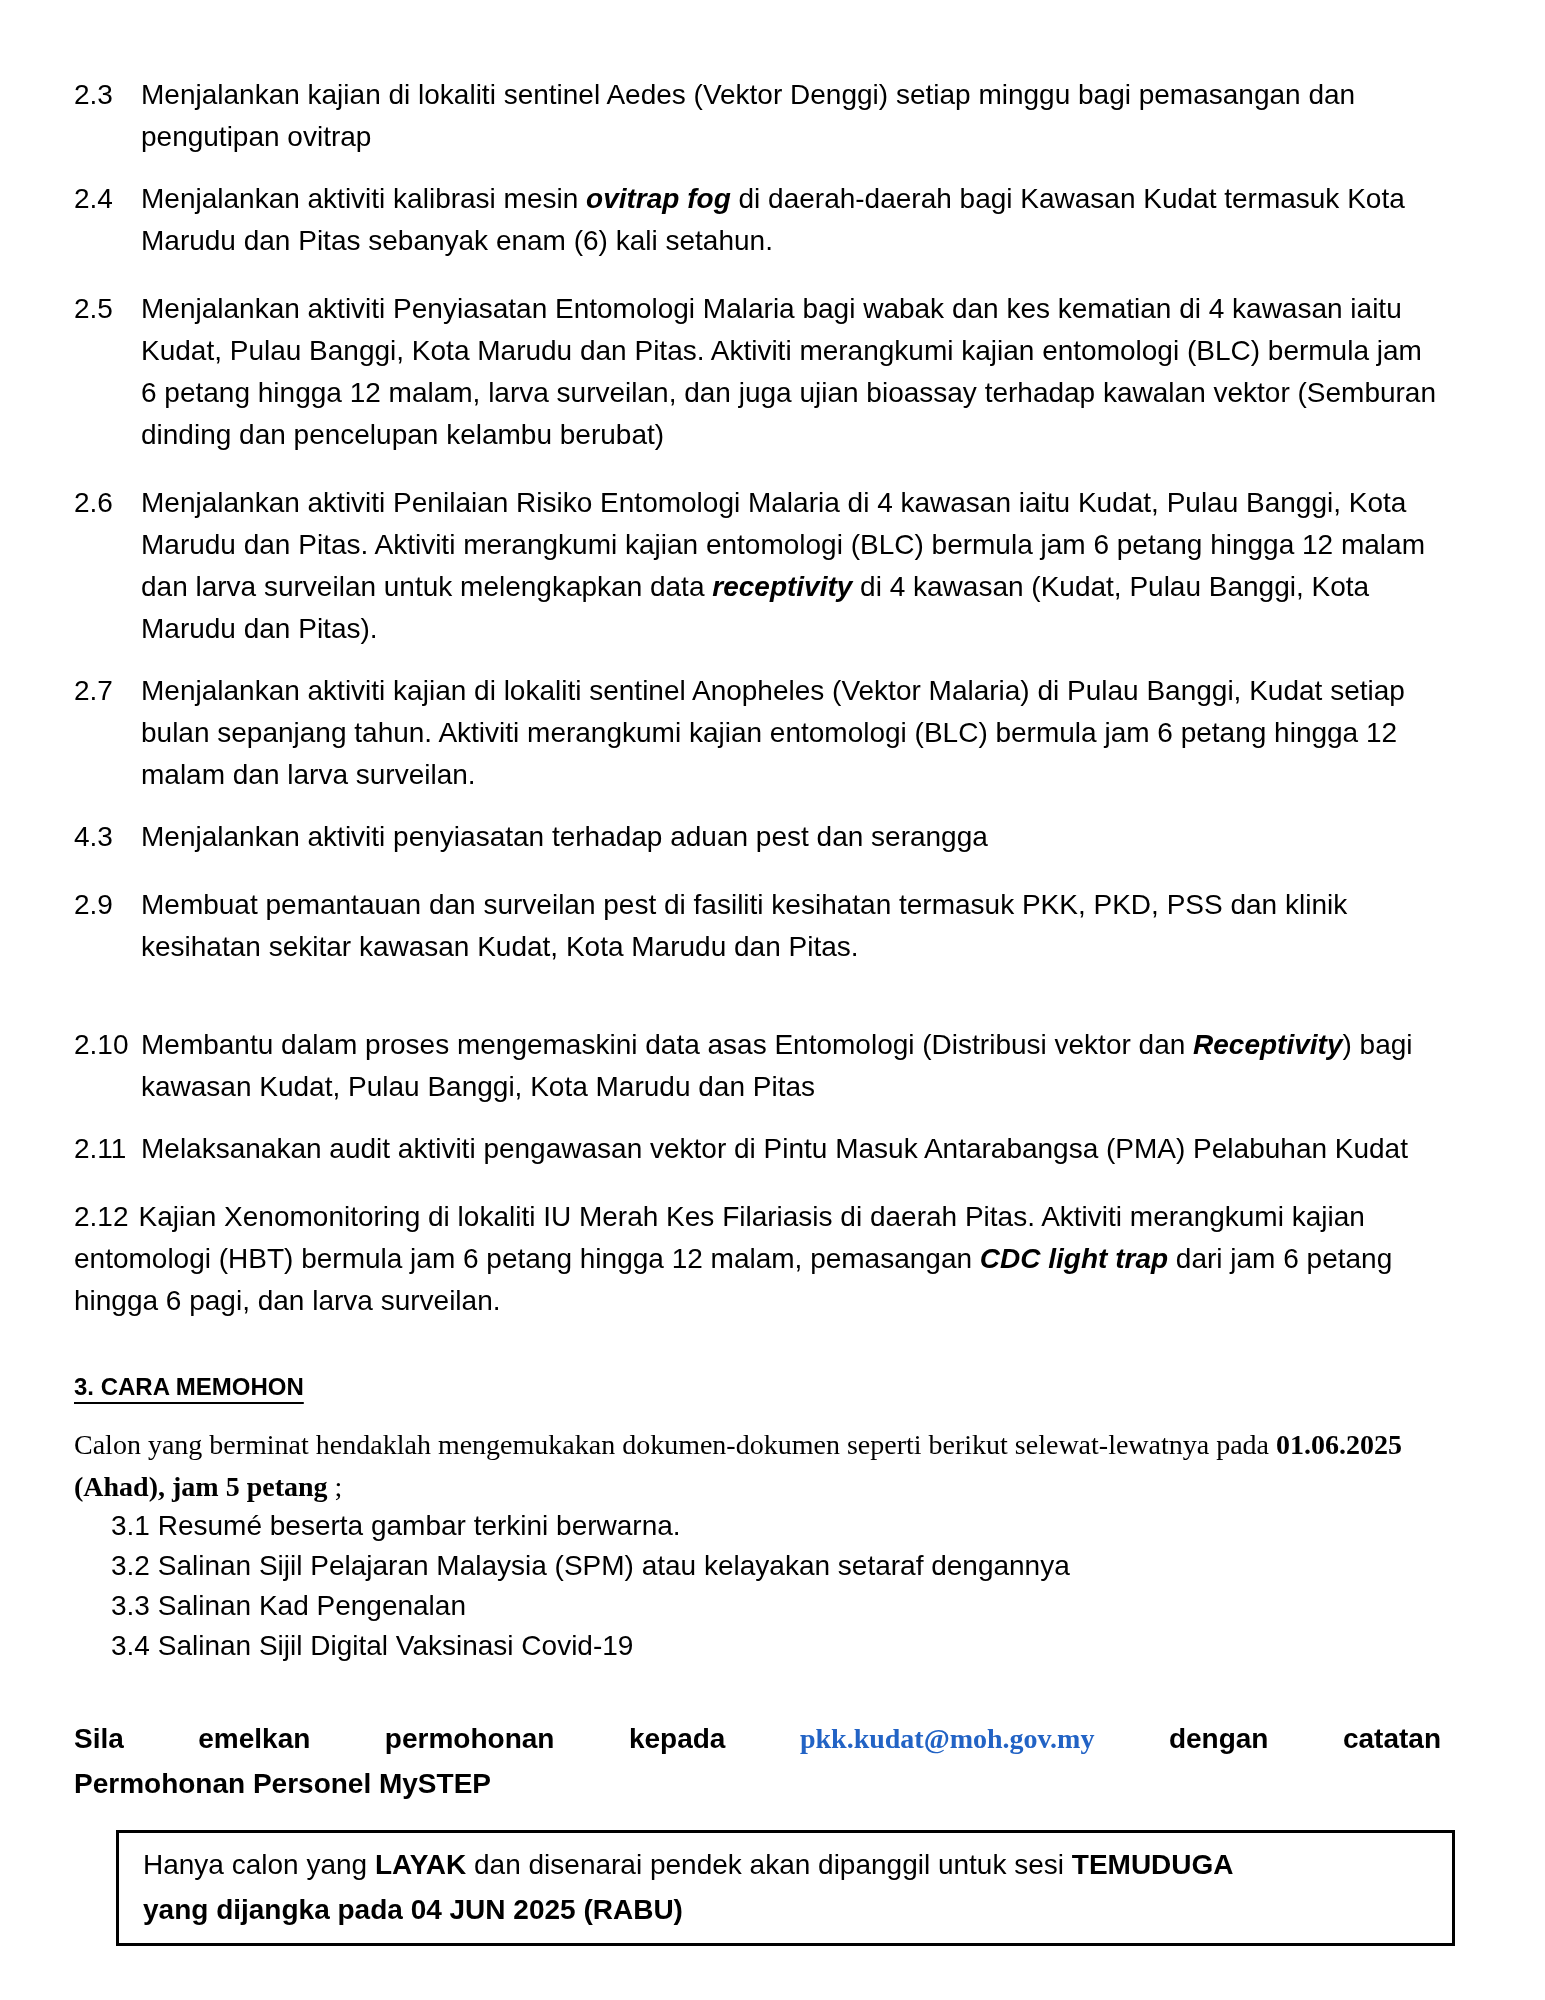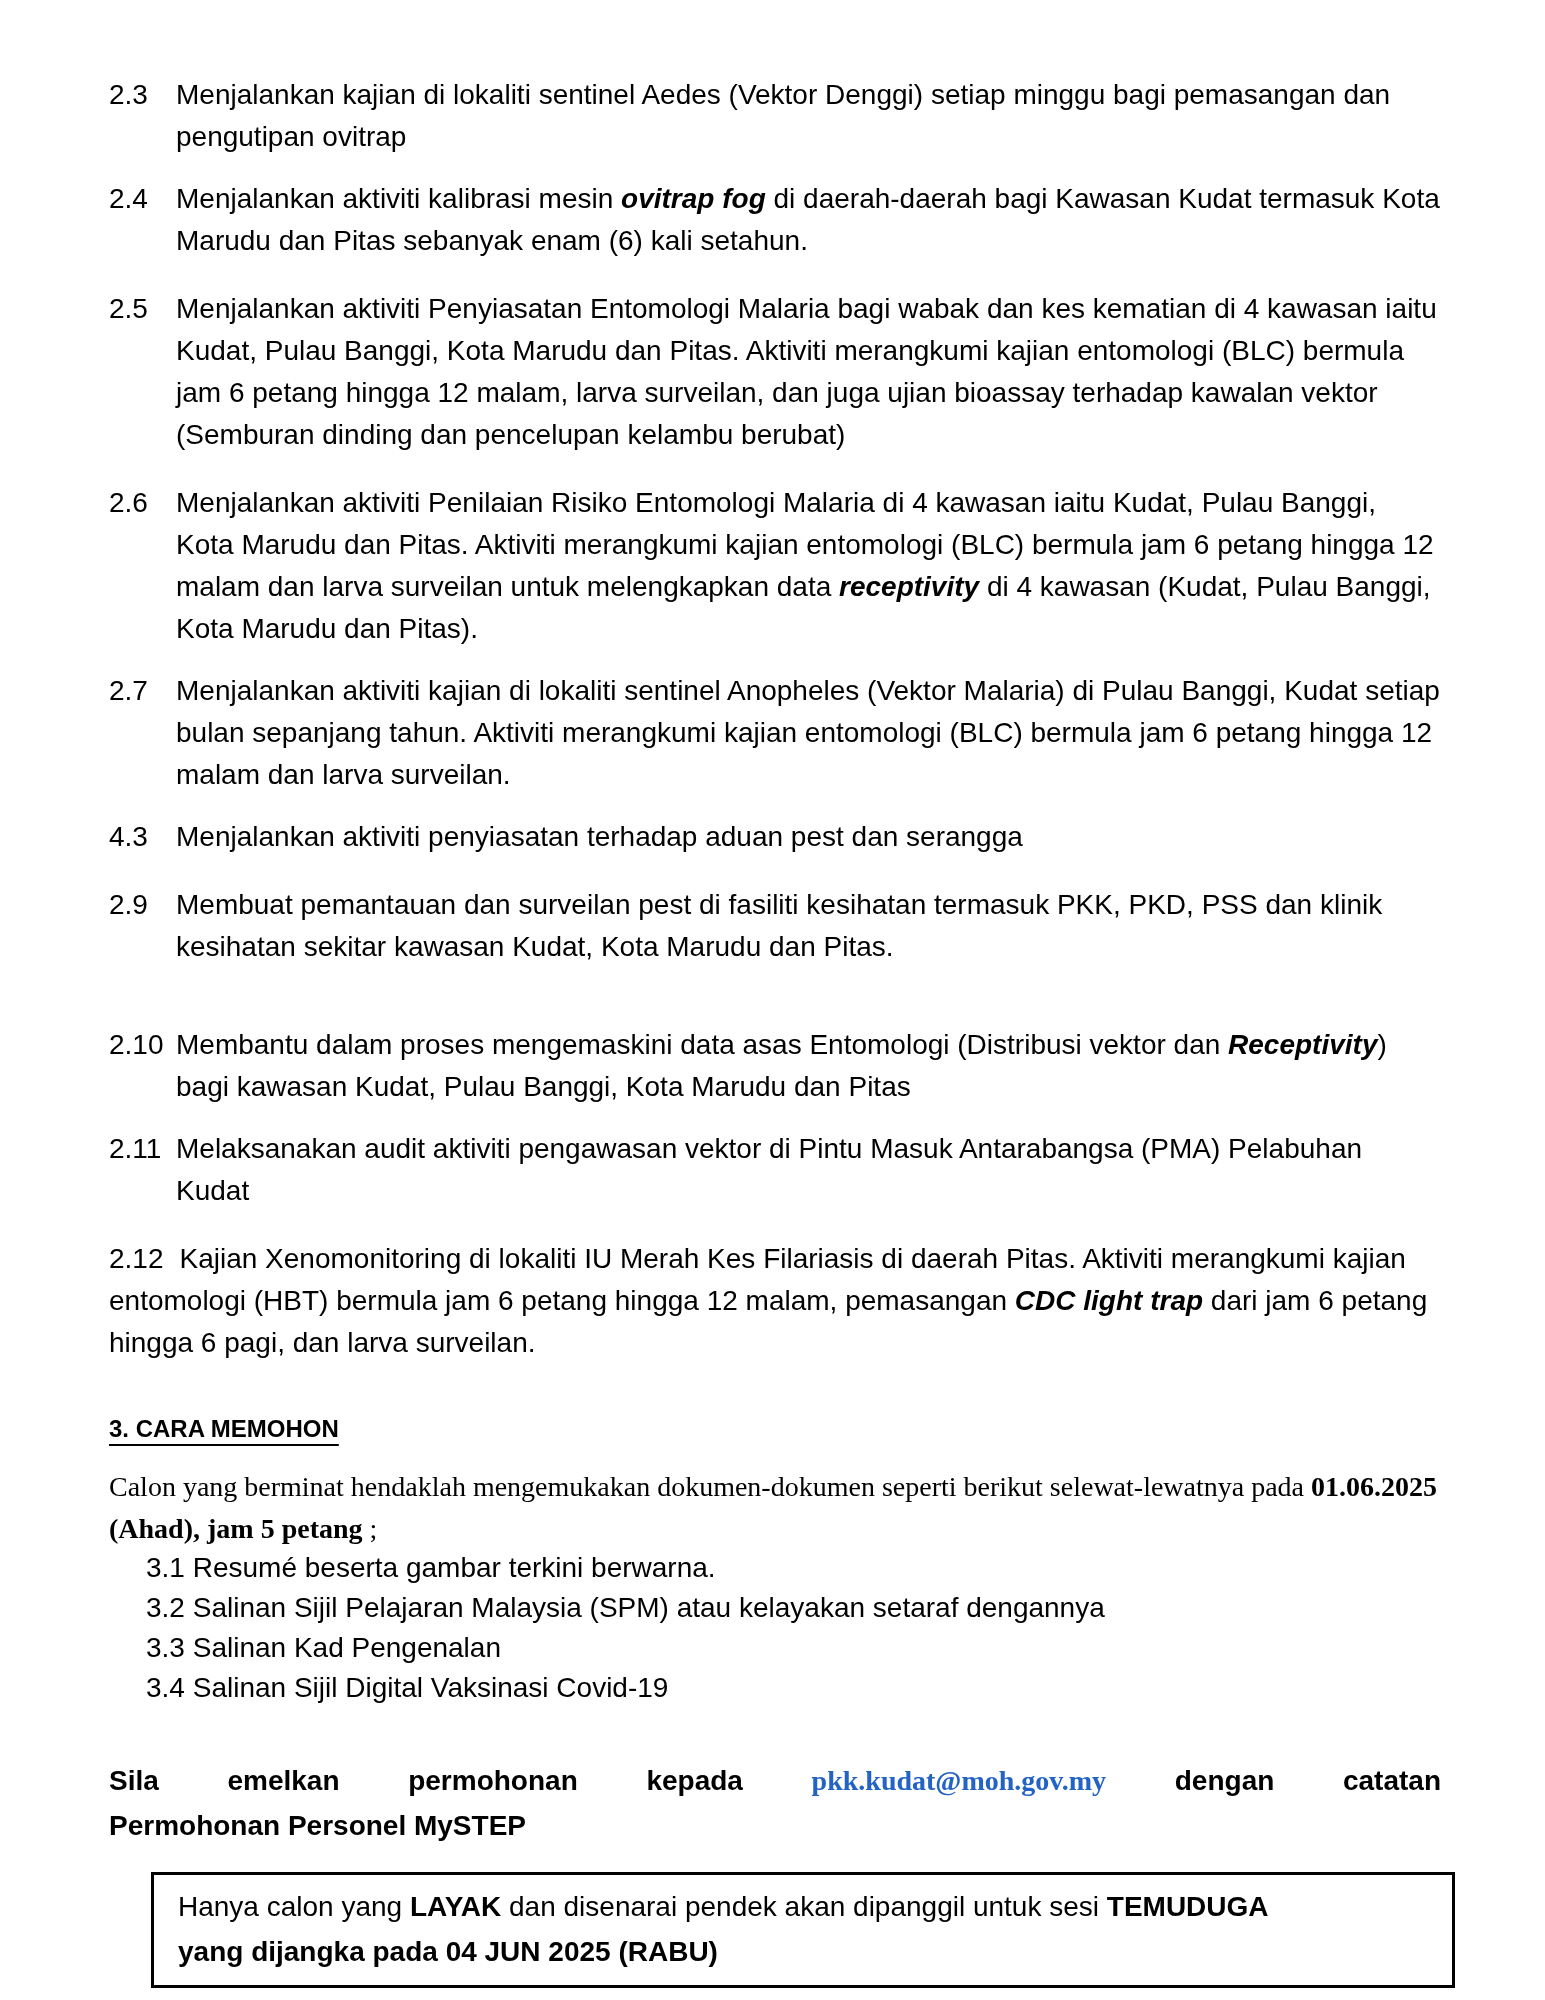--- a/index.html
+++ b/index.html
@@ -9,39 +9,39 @@
     overflow: hidden;
     font-family: "Liberation Sans", "DejaVu Sans", sans-serif;
     font-size: 28px;
     line-height: 42px;
     color: #000000;
     -webkit-font-smoothing: antialiased;
   }
   .page {
     box-sizing: border-box;
     width: 1545px; height: 2000px;
-    padding: 74px 104px 0 109px;
+    padding: 74px 104px 0 74px;
   }
   .b  { font-weight: bold; }
   .bi { font-weight: bold; font-style: italic; }
 
   
   .item { padding-left: 67px; margin-bottom: 20px; }
   .item .num {
     display: inline-block;
     width: 67px;
     margin-left: -67px;
     vertical-align: top;
   }
   .item.gap-lg   { margin-bottom: 56px; }
   .item.gap-md   { margin-bottom: 26px; }
   .item.flush { padding-left: 0; }
   .item.flush .num {
     display: inline;
-    width: auto; margin-left: 0; margin-right: 16px;
+    width: auto; margin-left: 0; margin-right: 10px;
   }
 
   .section-heading {
     font-weight: bold;
     font-size: 24px;
     margin: 44px 0 16px 0;
   }
   .section-heading .underlined {
     text-decoration: underline;
     text-underline-offset: 7px;

